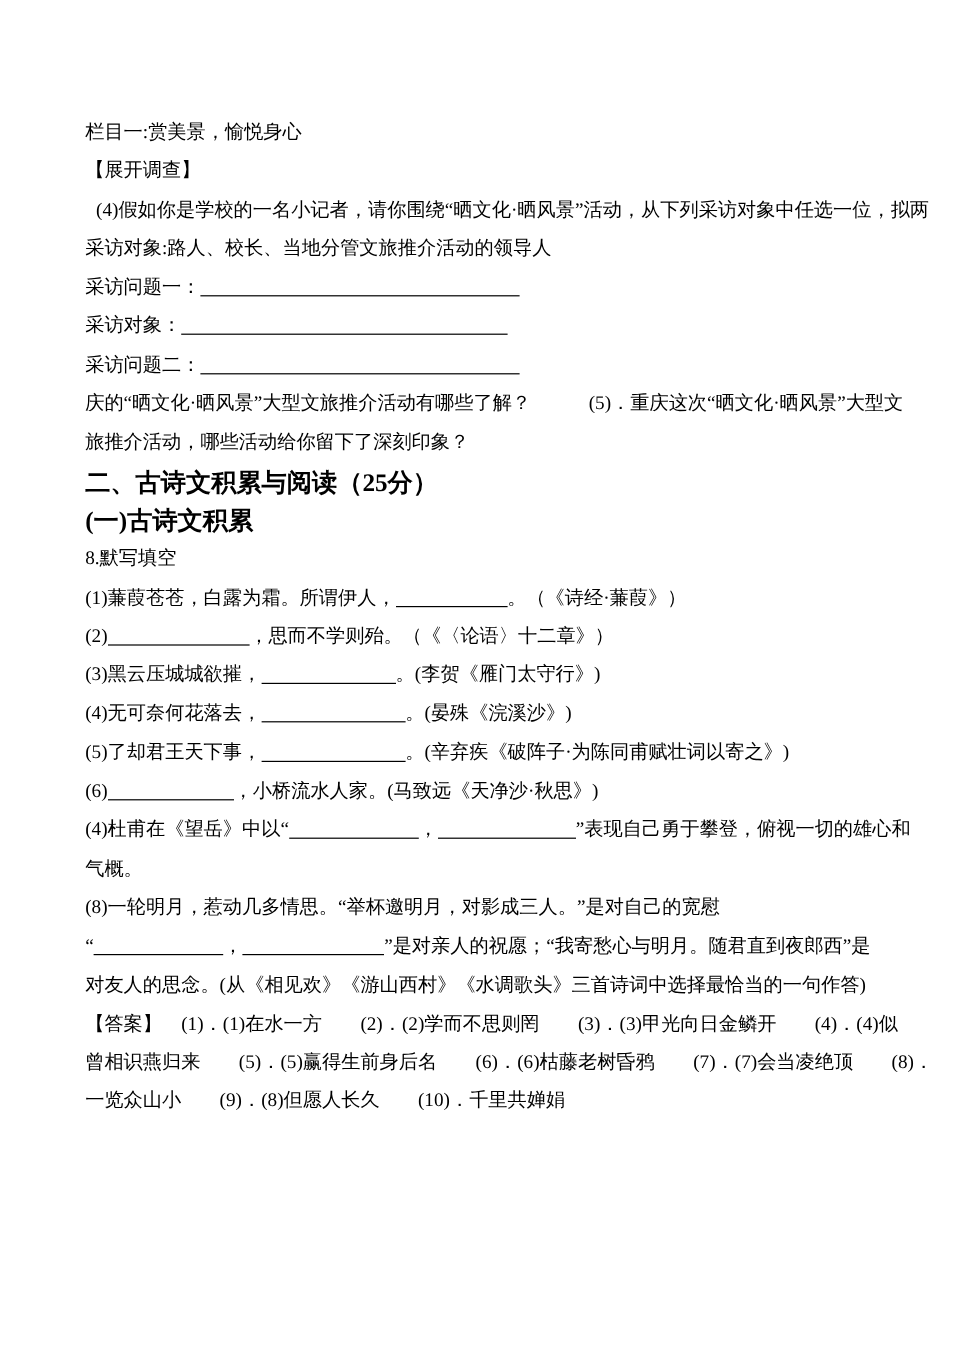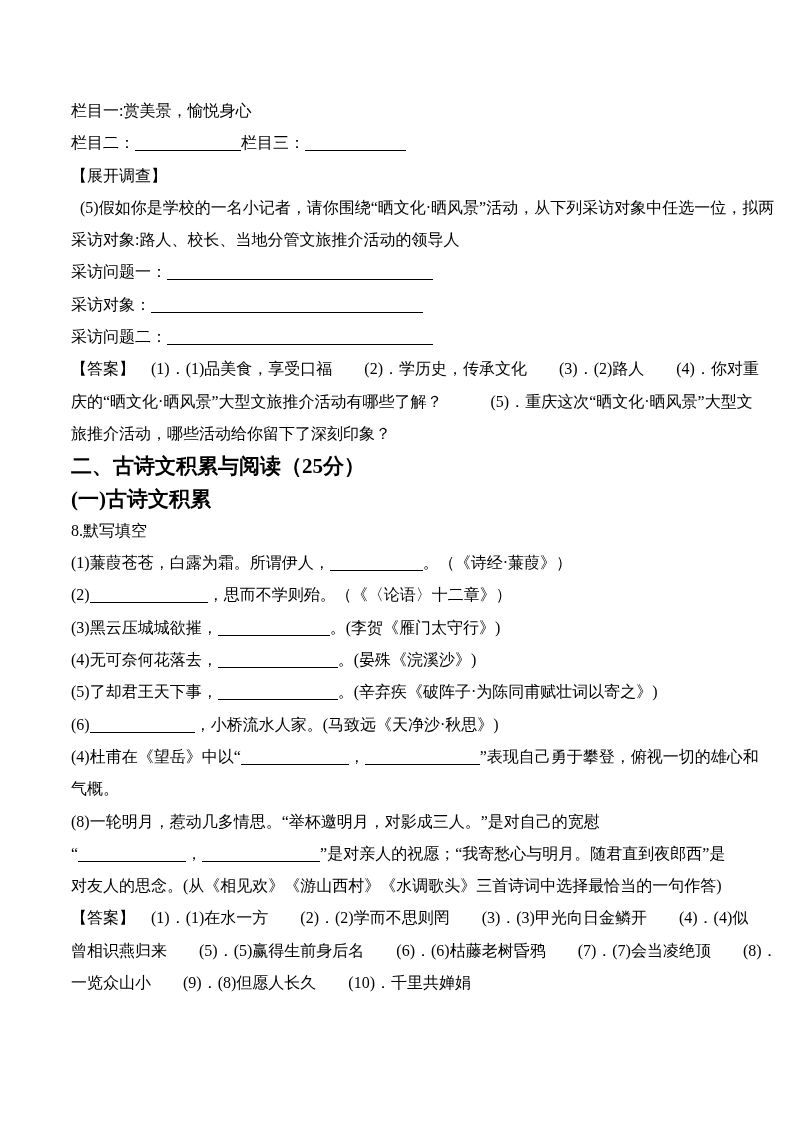--- a/index.html
+++ b/index.html
@@ -37,28 +37,26 @@
     height: 15px;
     border-bottom: 1px solid #000000;
     vertical-align: -3px;
   }
 </style>
 </head>
 <body>
 
 <div class="page">
     <div class="line"><span>栏目一:赏美景，愉悦身心</span></div>
-    <div class="line"><span>栏目二：</span><span class="blank" style="width: 106px;"></span><span>栏目三：</span><span class="blank" style="width: 101px;"></span></div>
     <div class="line"><span>【展开调查】</span></div>
-    <div class="line indent"><span>(5)假如你是学校的一名小记者，请你围绕“晒文化·晒风景”活动，从下列采访对象中任选一位，拟两</span></div>
+    <div class="line indent"><span>(4)假如你是学校的一名小记者，请你围绕“晒文化·晒风景”活动，从下列采访对象中任选一位，拟两</span></div>
     <div class="line"><span>采访对象:路人、校长、当地分管文旅推介活动的领导人</span></div>
     <div class="line"><span>采访问题一：</span><span class="blank" style="width: 266px;"></span></div>
     <div class="line"><span>采访对象：</span><span class="blank" style="width: 272px;"></span></div>
     <div class="line"><span>采访问题二：</span><span class="blank" style="width: 266px;"></span></div>
-    <div class="line"><span>【答案】　(1)．(1)品美食，享受口福　　(2)．学历史，传承文化　　(3)．(2)路人　　(4)．你对重</span></div>
     <div class="line"><span>庆的“晒文化·晒风景”大型文旅推介活动有哪些了解？　　　(5)．重庆这次“晒文化·晒风景”大型文</span></div>
     <div class="line"><span>旅推介活动，哪些活动给你留下了深刻印象？</span></div>
     <div class="line bold"><span>二、古诗文积累与阅读（25分）</span></div>
     <div class="line bold"><span>(一)古诗文积累</span></div>
     <div class="line"><span>8.默写填空</span></div>
     <div class="line"><span>(1)蒹葭苍苍，白露为霜。所谓伊人，</span><span class="blank" style="width: 93px;"></span><span>。（《诗经·蒹葭》）</span></div>
     <div class="line"><span>(2)</span><span class="blank" style="width: 118px;"></span><span>，思而不学则殆。（《〈论语〉十二章》）</span></div>
     <div class="line"><span>(3)黑云压城城欲摧，</span><span class="blank" style="width: 112px;"></span><span>。(李贺《雁门太守行》)</span></div>
     <div class="line"><span>(4)无可奈何花落去，</span><span class="blank" style="width: 120px;"></span><span>。(晏殊《浣溪沙》)</span></div>
     <div class="line"><span>(5)了却君王天下事，</span><span class="blank" style="width: 120px;"></span><span>。(辛弃疾《破阵子·为陈同甫赋壮词以寄之》)</span></div>

